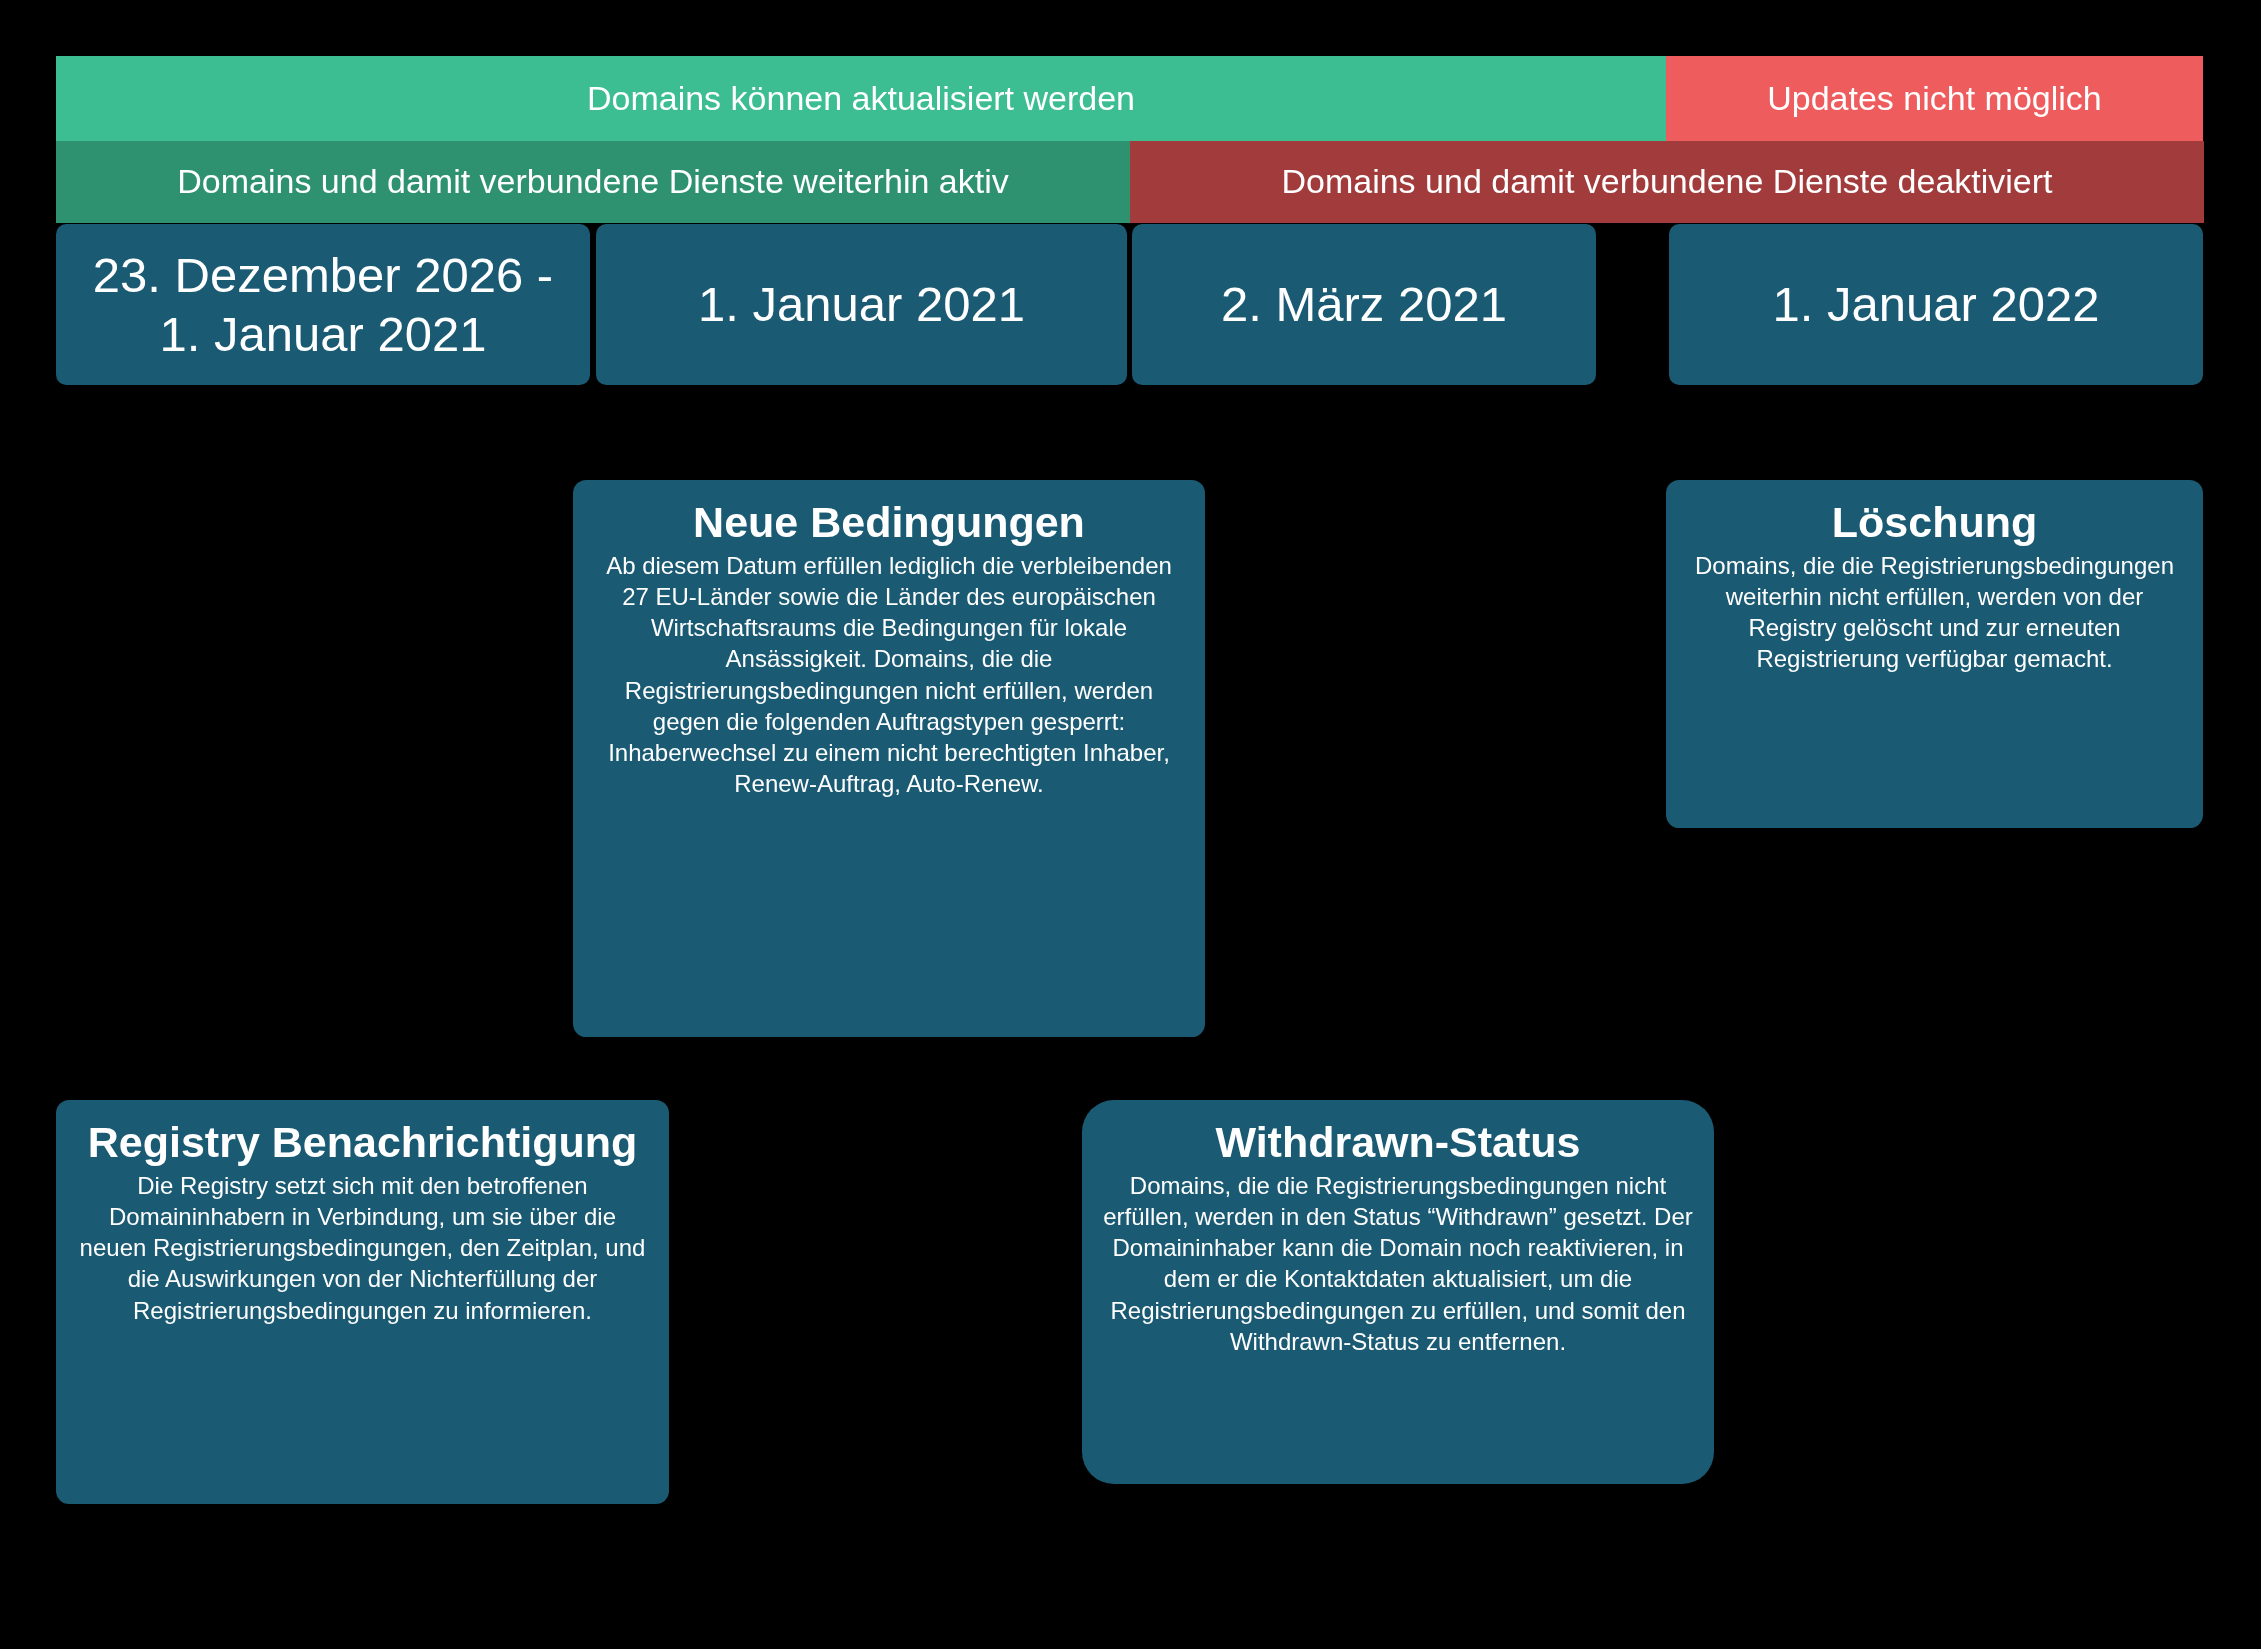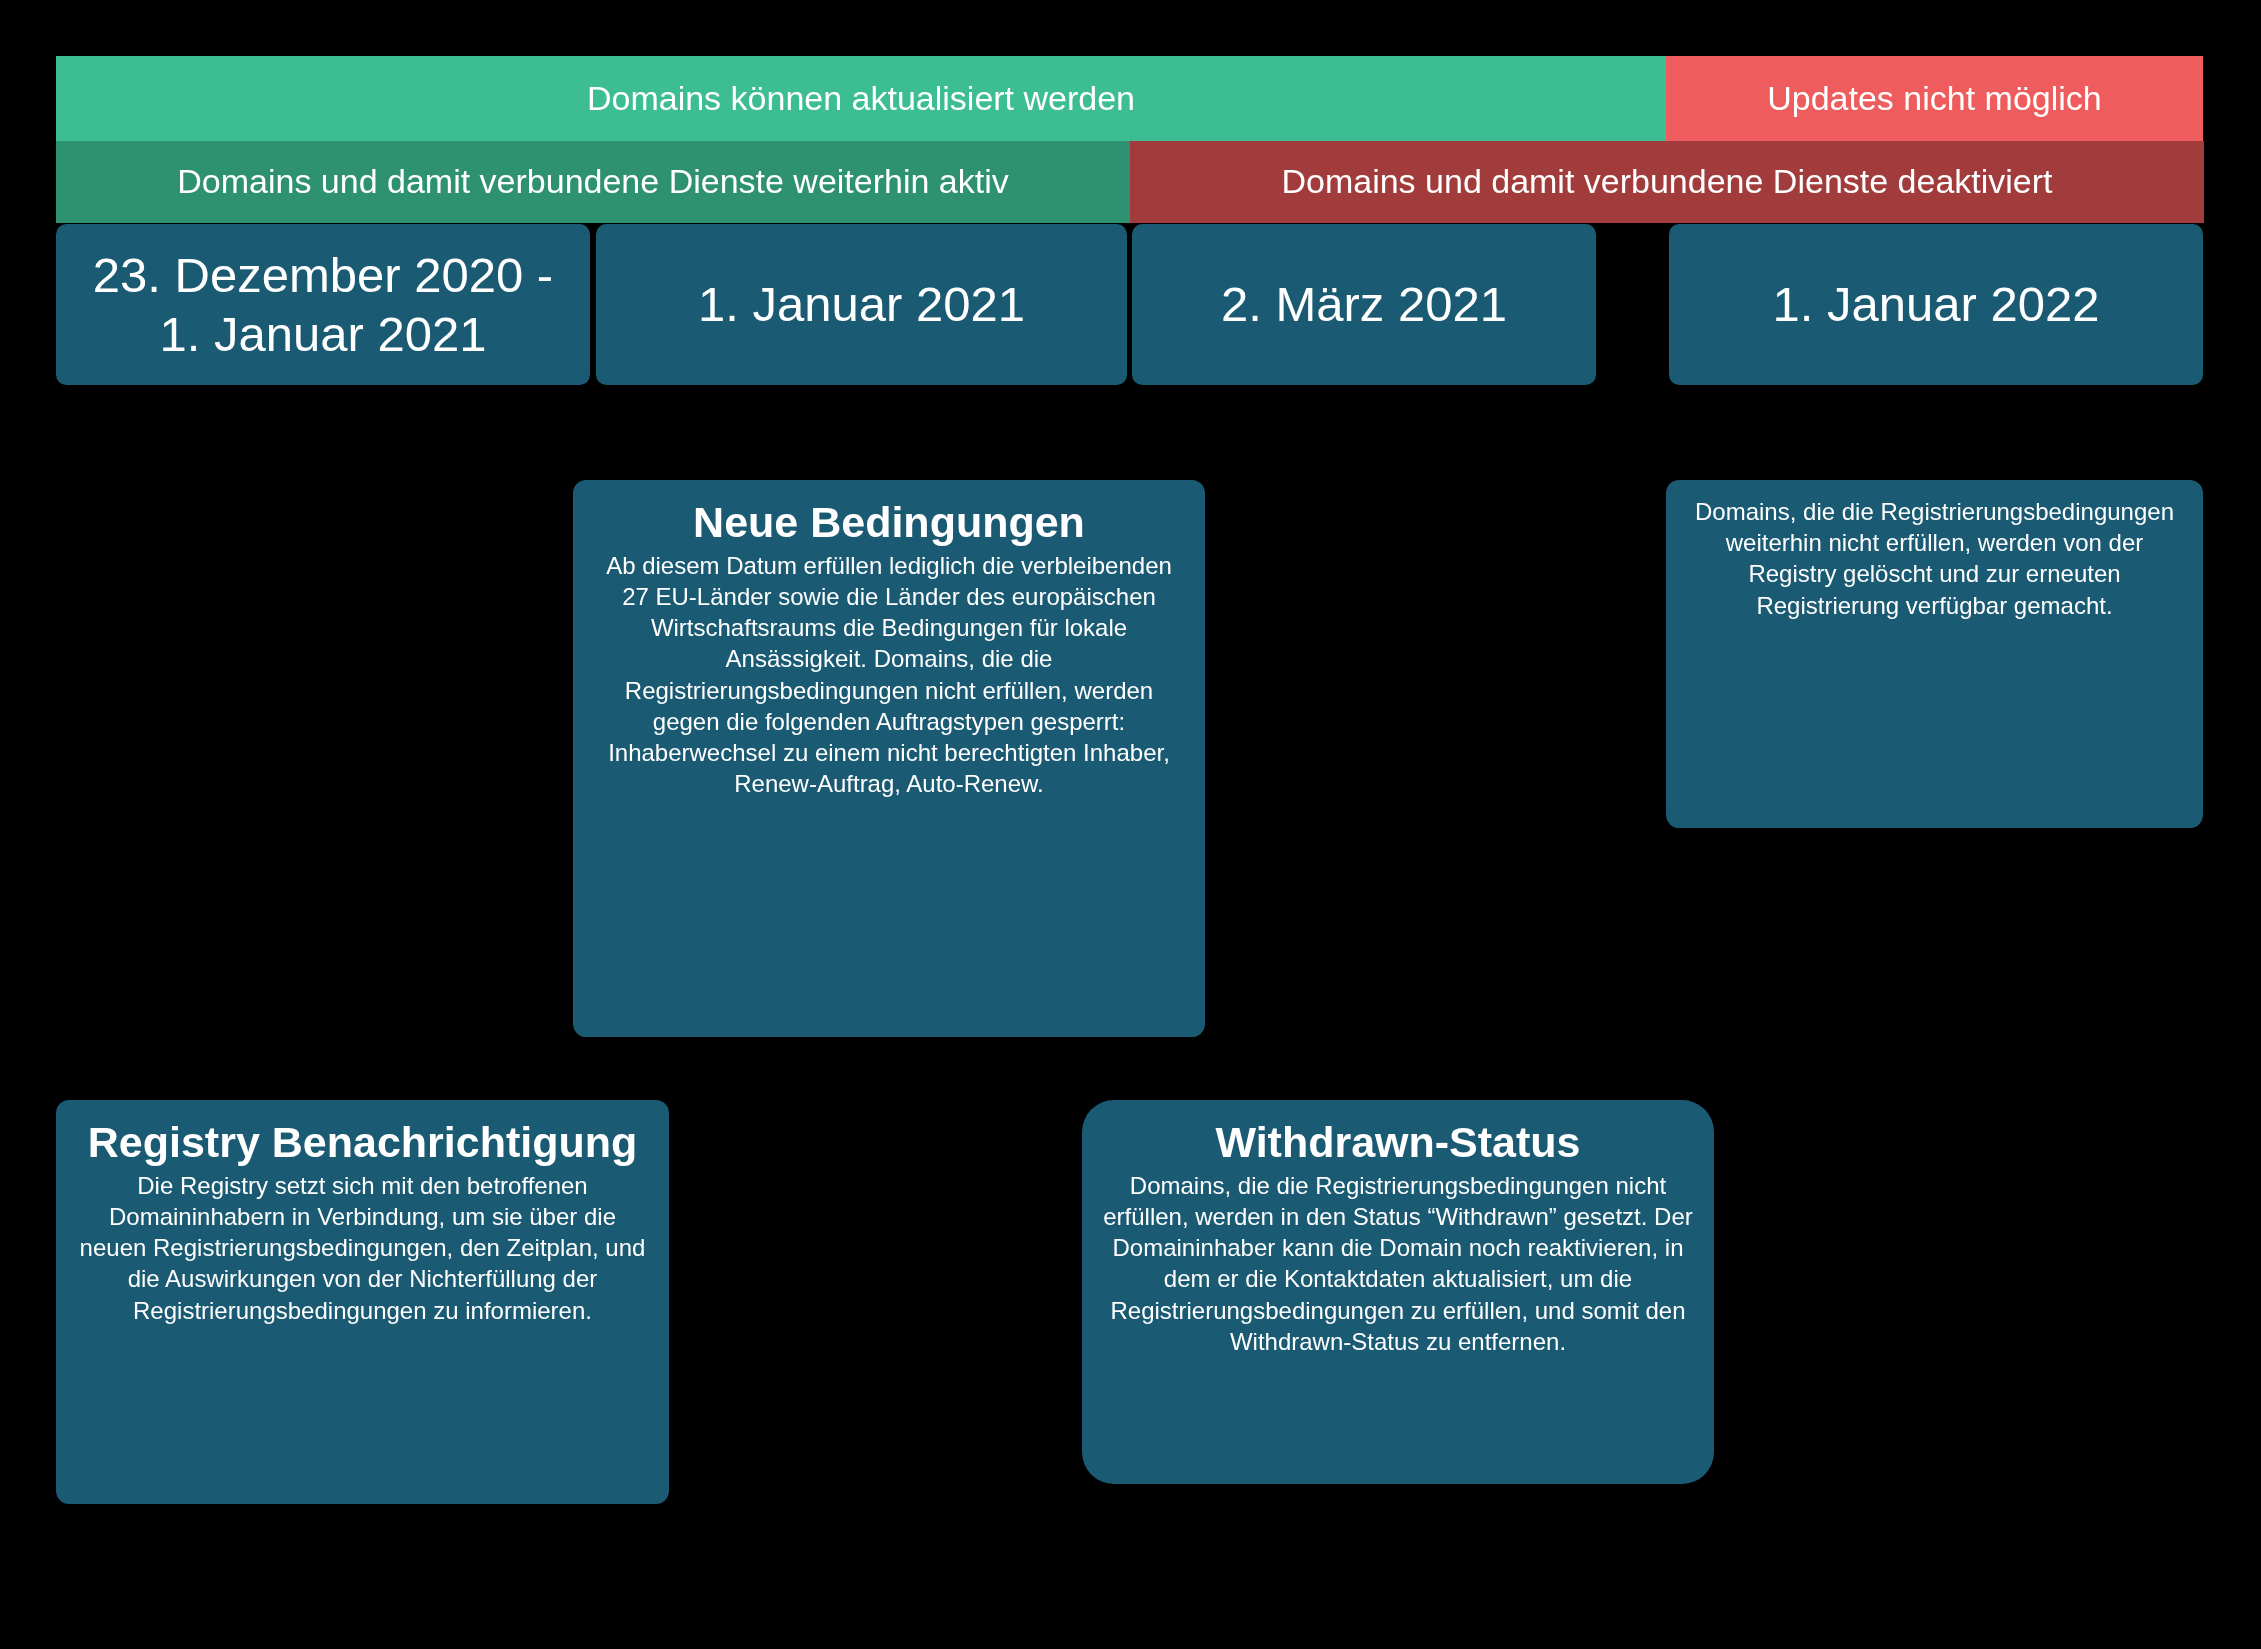--- a/index.html
+++ b/index.html
@@ -81,39 +81,40 @@
   </div>
 
   <div class="bar bar-green-dark" id="bar-services-active">
     <span>Domains und damit verbundene Dienste weiterhin aktiv</span>
   </div>
   <div class="bar bar-red-dark" id="bar-services-deactivated">
     <span>Domains und damit verbundene Dienste deaktiviert</span>
   </div>
 
   <div class="date-box" id="date-range-start">
-    <span>23. Dezember 2020 -</span>
+    <span>23. Dezember 2026 -</span>
     <span>1. Januar 2021</span>
   </div>
   <div class="date-box" id="date-new-conditions">
     <span>1. Januar 2021</span>
   </div>
   <div class="date-box" id="date-withdrawn">
     <span>2. März 2021</span>
   </div>
   <div class="date-box" id="date-deletion">
     <span>1. Januar 2022</span>
   </div>
 
   <div class="callout" id="callout-neue-bedingungen">
     <div class="callout-title">Neue Bedingungen</div>
     <div class="callout-body">Ab diesem Datum erfüllen lediglich die verbleibenden 27 EU-Länder sowie die Länder des europäischen Wirtschaftsraums die Bedingungen für lokale Ansässigkeit. Domains, die die Registrierungsbedingungen nicht erfüllen, werden gegen die folgenden Auftragstypen gesperrt: Inhaberwechsel zu einem nicht berechtigten Inhaber, Renew-Auftrag, Auto-Renew.</div>
   </div>
 
   <div class="callout" id="callout-loeschung">
+    <div class="callout-title">Löschung</div>
     <div class="callout-body">Domains, die die Registrierungsbedingungen weiterhin nicht erfüllen, werden von der Registry gelöscht und zur erneuten Registrierung verfügbar gemacht.</div>
   </div>
 
   <div class="callout" id="callout-registry">
     <div class="callout-title">Registry Benachrichtigung</div>
     <div class="callout-body">Die Registry setzt sich mit den betroffenen Domaininhabern in Verbindung, um sie über die neuen Registrierungsbedingungen, den Zeitplan, und die Auswirkungen von der Nichterfüllung der Registrierungsbedingungen zu informieren.</div>
   </div>
 
   <div class="callout" id="callout-withdrawn">
     <div class="callout-title">Withdrawn-Status</div>

